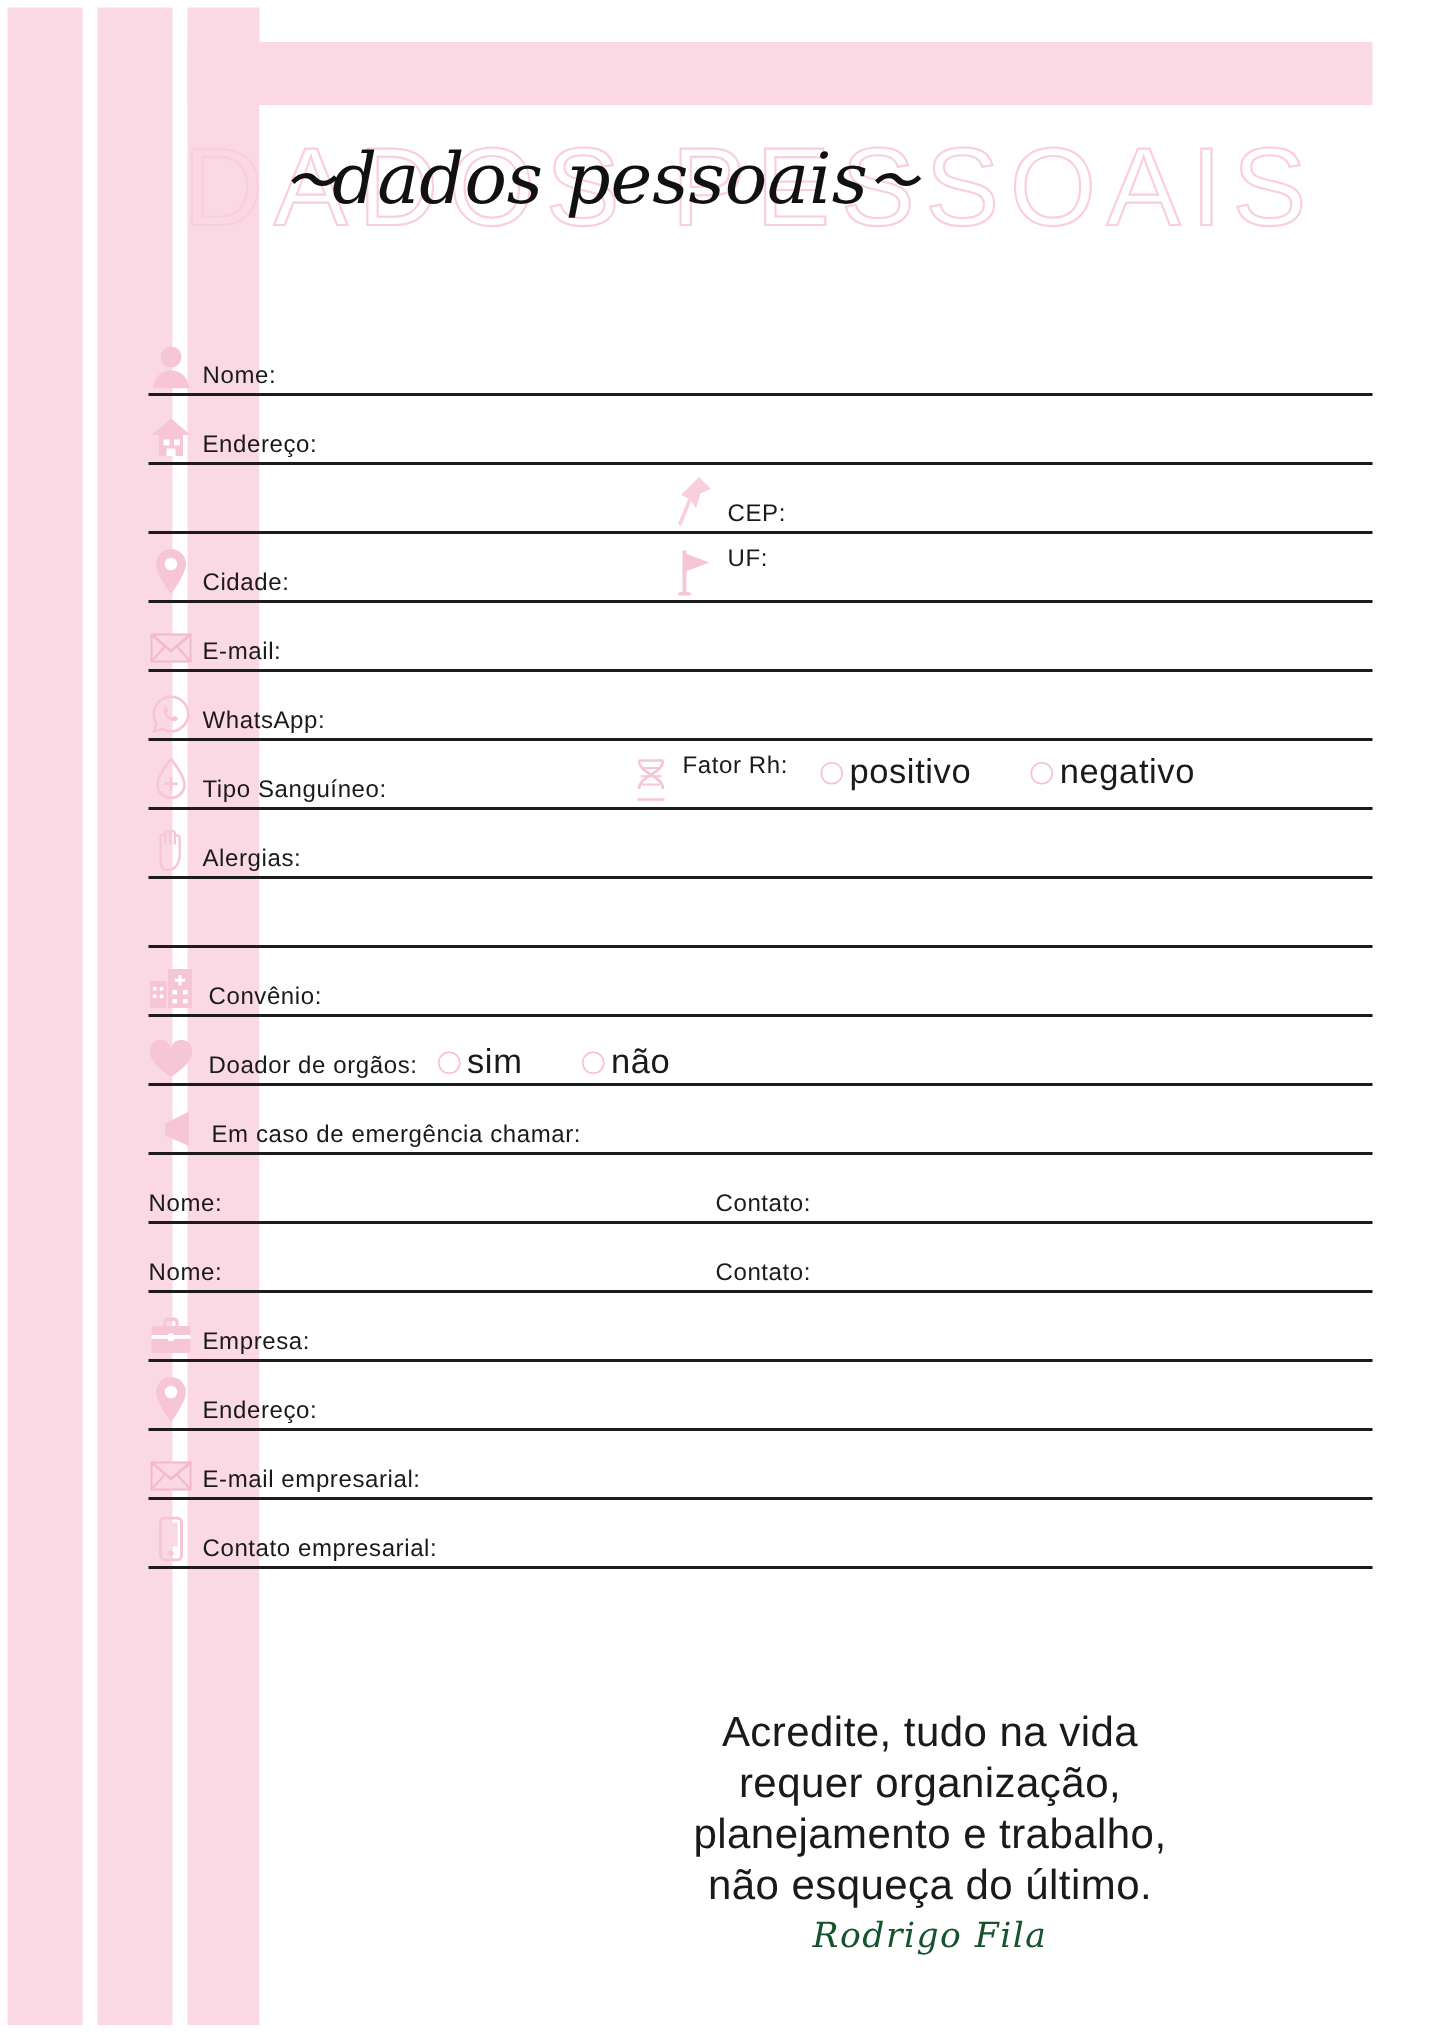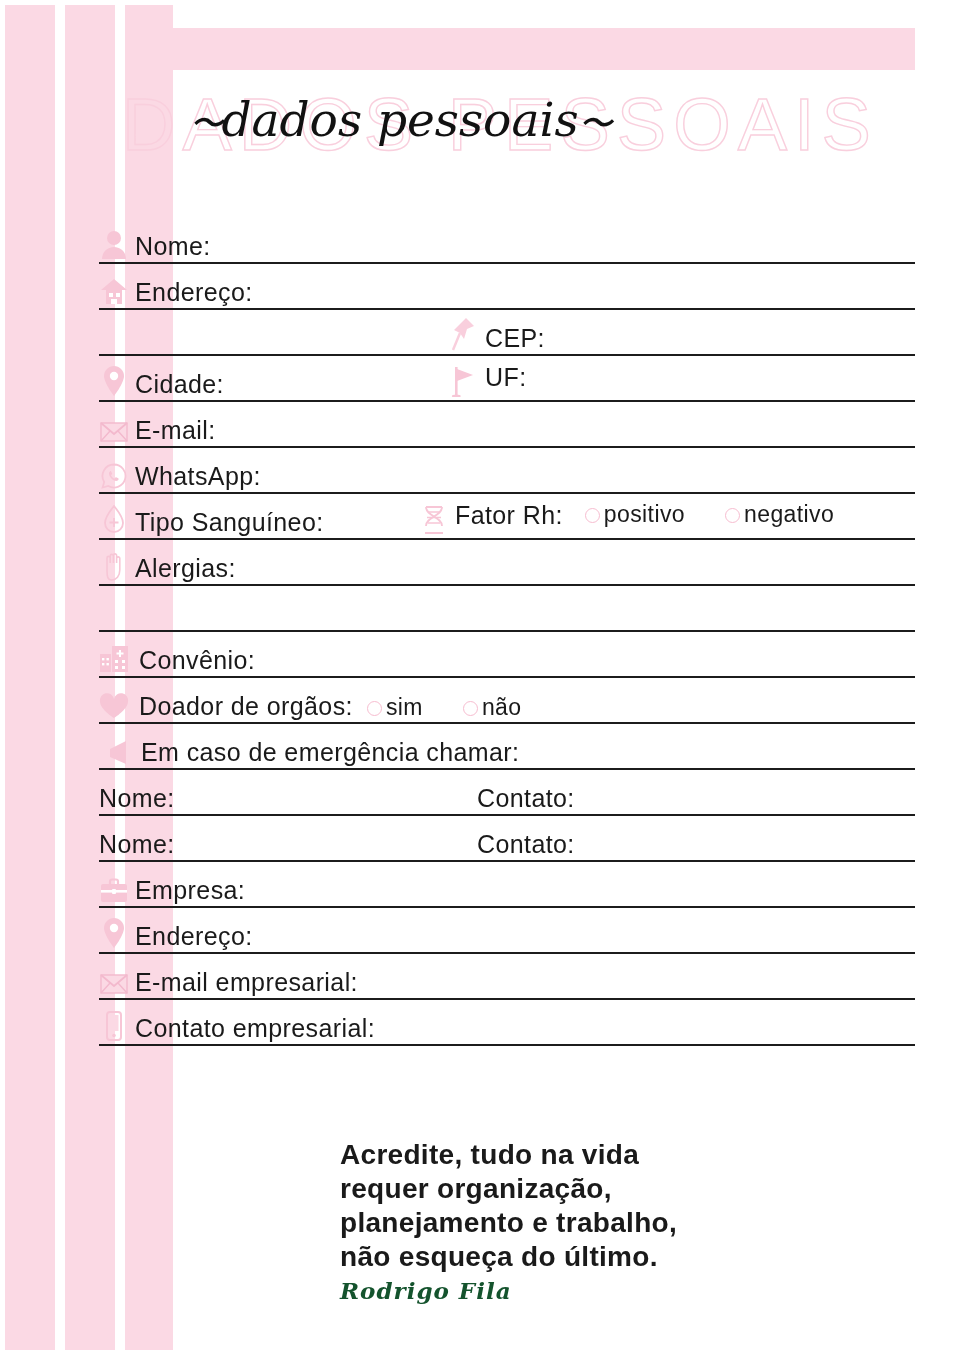--- a/index.html
+++ b/index.html
@@ -73,21 +73,21 @@
   }
   .row.blank{height:46px;}
   .row-inner{
     display:flex;align-items:flex-end;
     width:100%;
     padding-bottom:3px;
   }
   .label{
     font-family:"Liberation Sans", sans-serif;
     font-weight:300;
-    font-size:25px;
+    font-size:16px;
     color:#1a1a1a;
     letter-spacing:.4px;
     line-height:1;
     white-space:nowrap;
   }
   .label.sm{font-size:23px;}
   .ico{
     width:30px;height:32px;
     margin-right:6px;
     display:inline-flex;align-items:flex-end;justify-content:center;
@@ -105,23 +105,23 @@
   .radio-item{display:inline-flex;align-items:flex-end;margin-right:24px;}
   .radio-item .label{font-size:23px;}
 
   
   .col-a{display:flex;align-items:flex-end;}
   .col-b{display:flex;align-items:flex-start;}
 
   
   .quote{
     position:absolute;right:60px;top:1138px;width:560px;
-    text-align:left;
+    text-align:center;
     font-family:"Liberation Sans", sans-serif;
-    font-weight:700;
+    font-weight:400;
     font-size:28px;
     line-height:1.22;
     color:#1a1a1a;
     letter-spacing:.3px;
   }
   .sign{
     margin-top:2px;
     font-family:"DejaVu Serif", serif;
     font-style:italic;
     font-size:23px;

